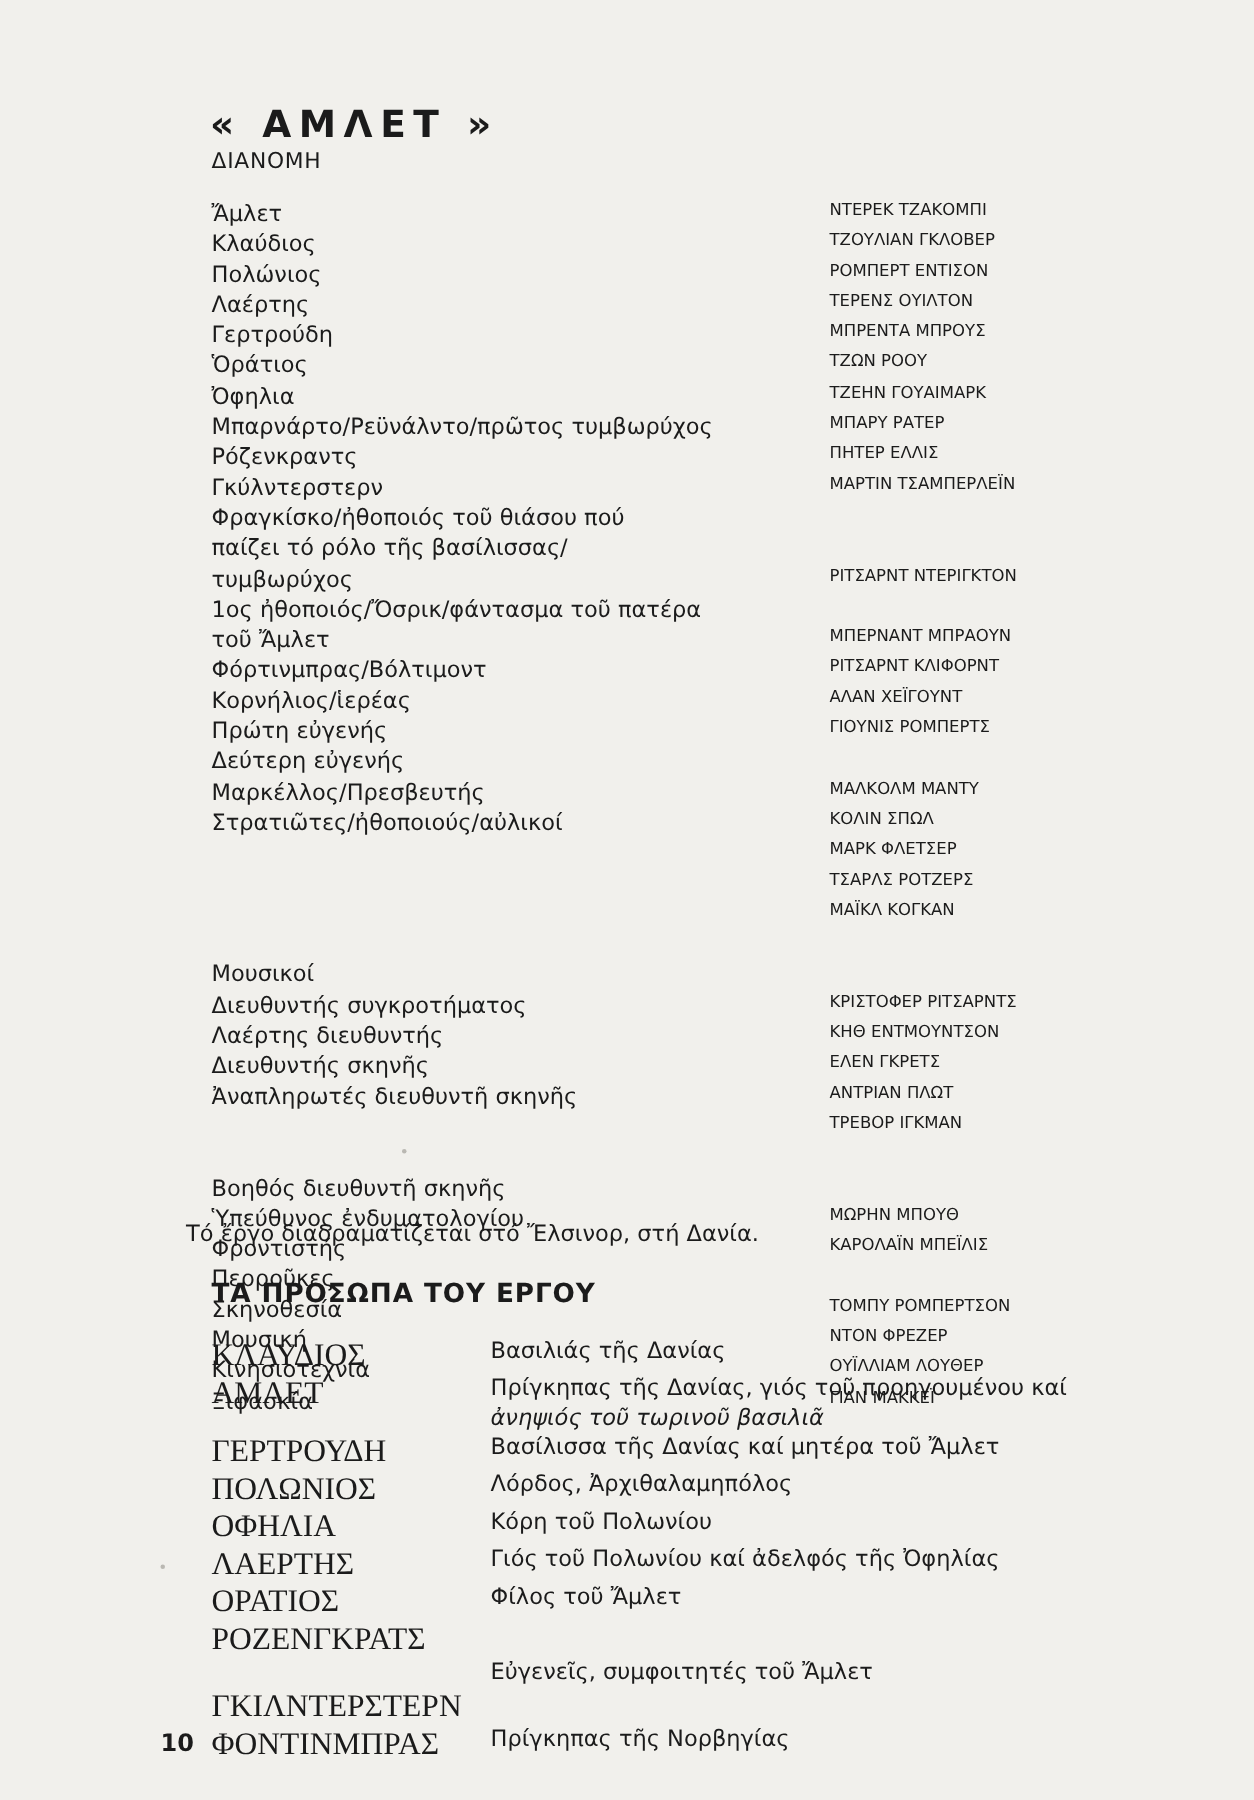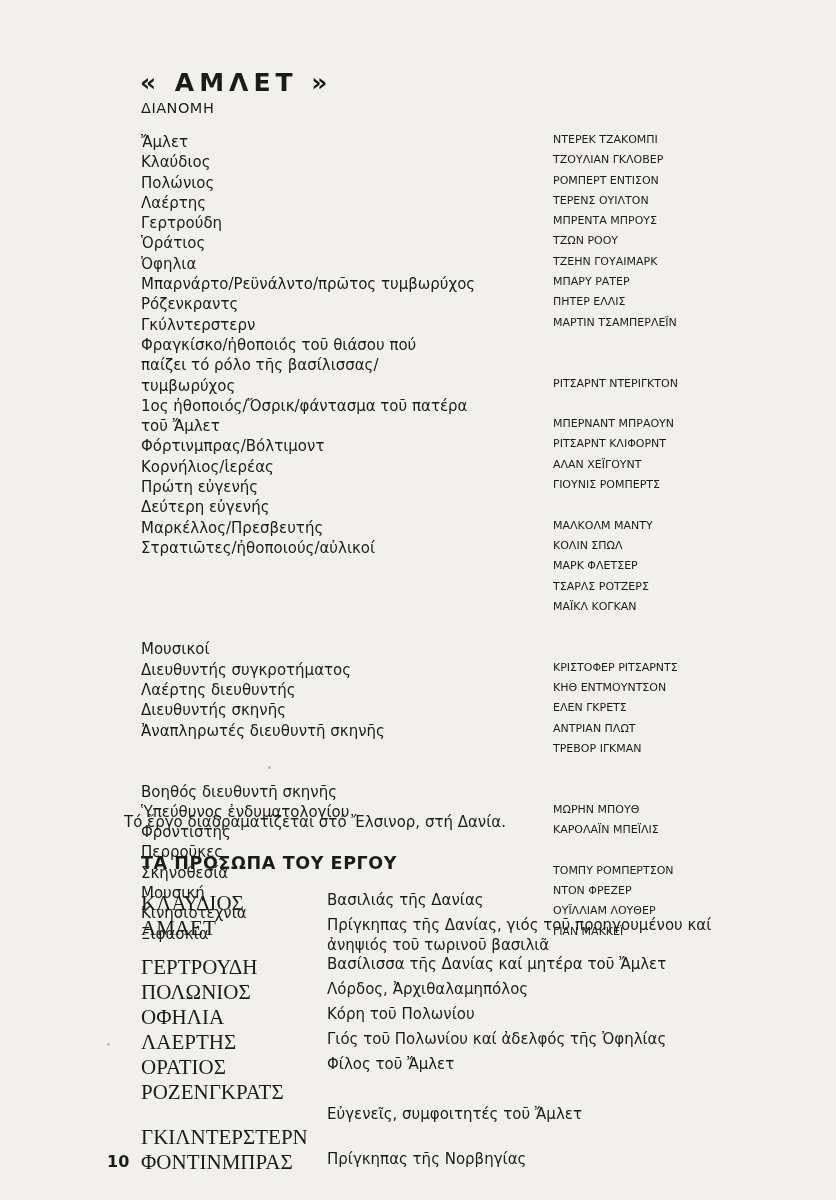--- a/index.html
+++ b/index.html
@@ -88,20 +88,21 @@
     white-space: pre;
     font-family: Liberation Serif, serif;
   }
   .person-desc {
     font-size: 15px;
     white-space: pre;
     line-height: 19.5px;
   }
   .person-desc .l2 {
     display: block;
+    font-style: italic;
   }
   .page-number {
     position: absolute;
     left: 107px;
     top: 1152px;
     font-size: 16px;
     font-weight: bold;
   }
   .speck {
     position: absolute;

